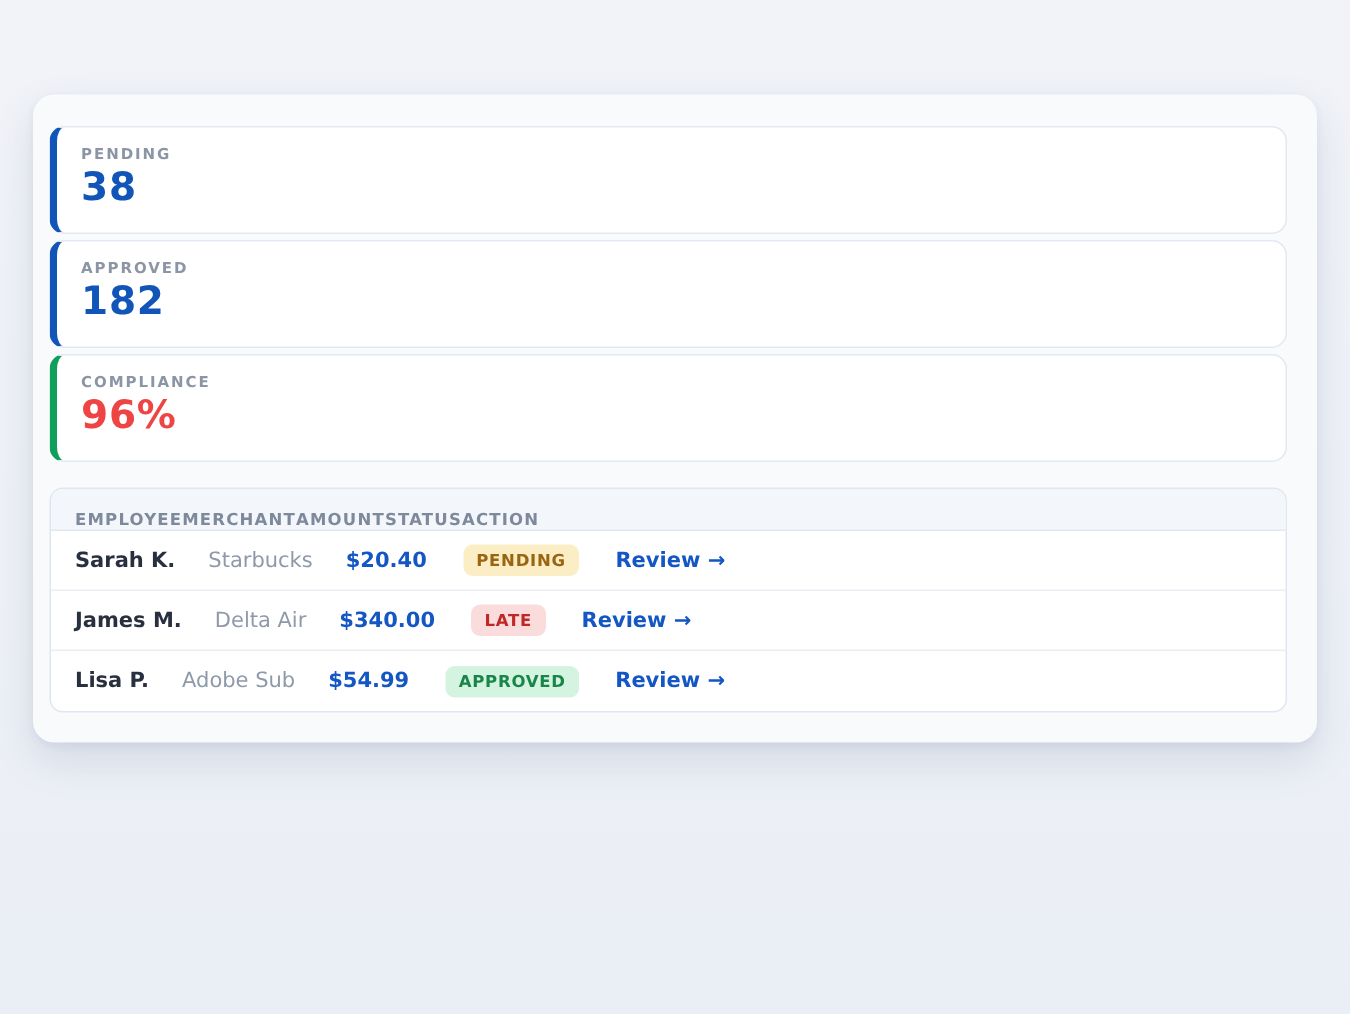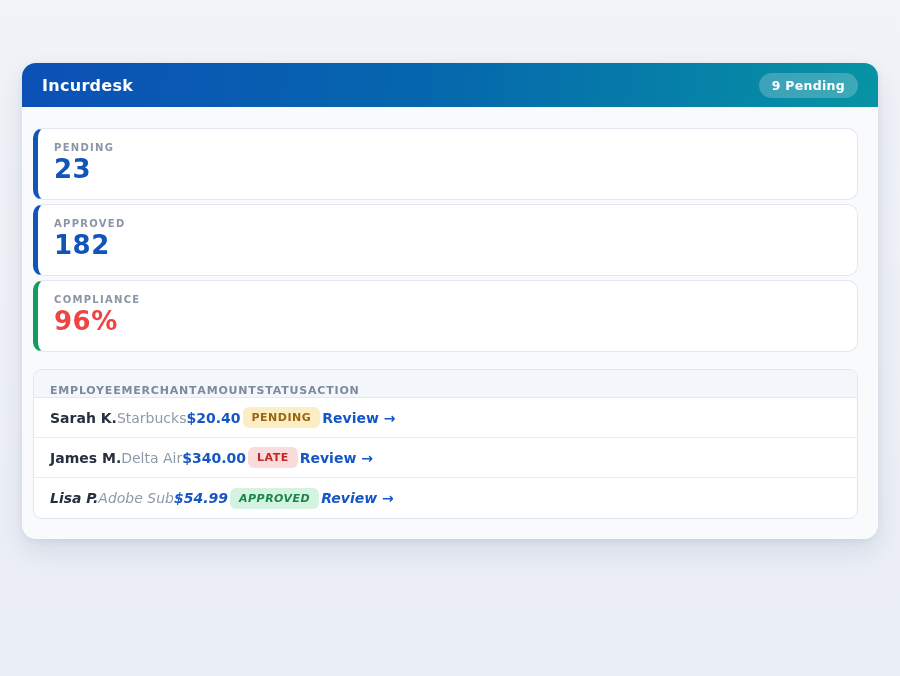--- a/index.html
+++ b/index.html
@@ -67,55 +67,51 @@
     background: #f3f6fa;
     border-bottom: 1px solid #e2e8f0;
     display: flex; align-items: flex-end;
     padding: 0 16px;
     font-size: 11px; font-weight: bold; color: #7e8a9b;
     letter-spacing: 0.8px;
   }
   .table-row {
     height: 40px;
     display: flex; align-items: center;
-    gap: 0;
+    gap: 22px;
     padding: 0 16px;
     border-bottom: 1px solid #eaeef4;
     font-size: 14px;
   }
-  .table-row:last-child { border-bottom: none; font-style: italic; }
+  .table-row:last-child { border-bottom: none; }
 
   .cell-name { font-weight: bold; color: #28303f; }
   .cell-merchant { color: #8e99a9; }
   .cell-amount { font-weight: bold; color: var(--link_blue); }
   .badge {
     font-size: 11px; font-weight: bold; letter-spacing: 0.5px;
     padding: 4px 9px; border-radius: 6px; margin: 0 2px;
   }
   .cell-action {
     font-weight: bold; color: var(--link_blue);
     text-decoration: none; cursor: pointer;
   }
 </style>
 </head>
 <body>
 
 <main>
   <section class="app-card">
 
-    <header class="app-header">
-      <span class="app-title">Incurdesk</span>
-      <span class="header-badge">9 Pending</span>
-    </header>
 
     <div class="app-body">
 
       <div class="stat-card" style="border-left-color: rgb(17, 85, 184);">
         <div class="stat-label">PENDING</div>
-        <div class="stat-value" style="color: rgb(17, 85, 184);">23</div>
+        <div class="stat-value" style="color: rgb(17, 85, 184);">38</div>
       </div>
 
       <div class="stat-card" style="border-left-color: rgb(17, 85, 184);">
         <div class="stat-label">APPROVED</div>
         <div class="stat-value" style="color: rgb(17, 85, 184);">182</div>
       </div>
 
 
       <div class="stat-card" style="border-left-color: rgb(15, 158, 91);">
         <div class="stat-label">COMPLIANCE</div>

